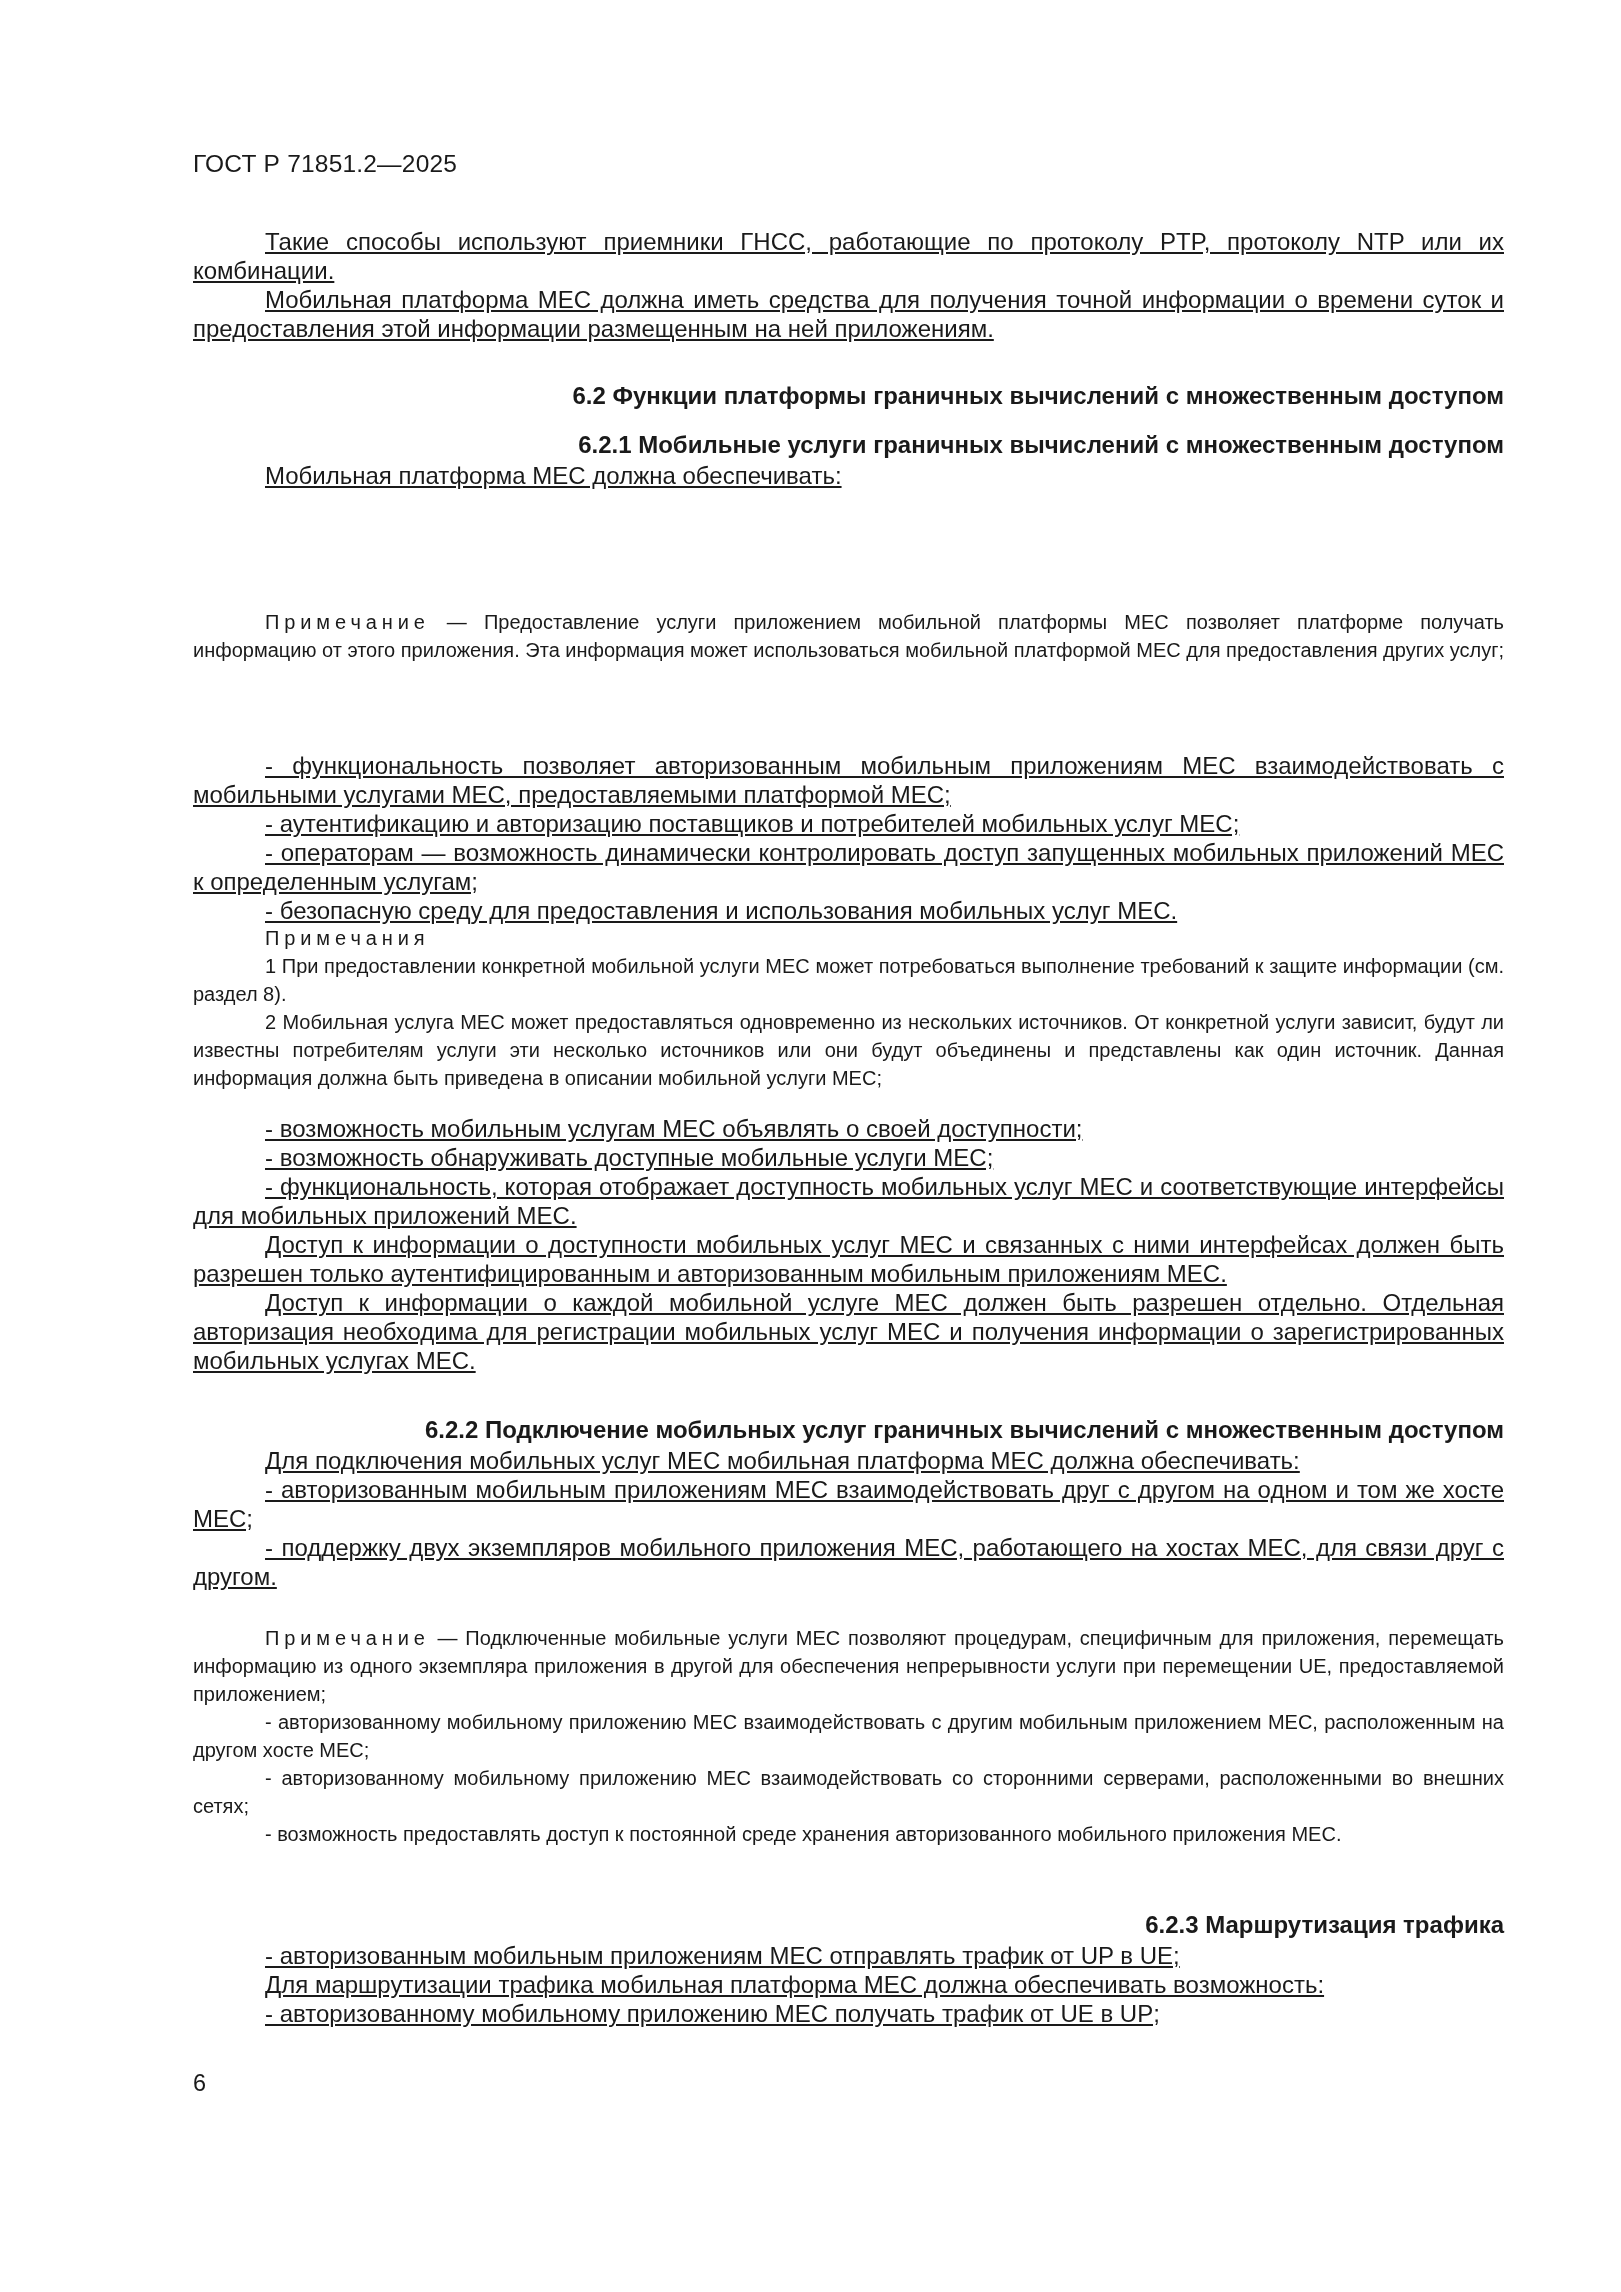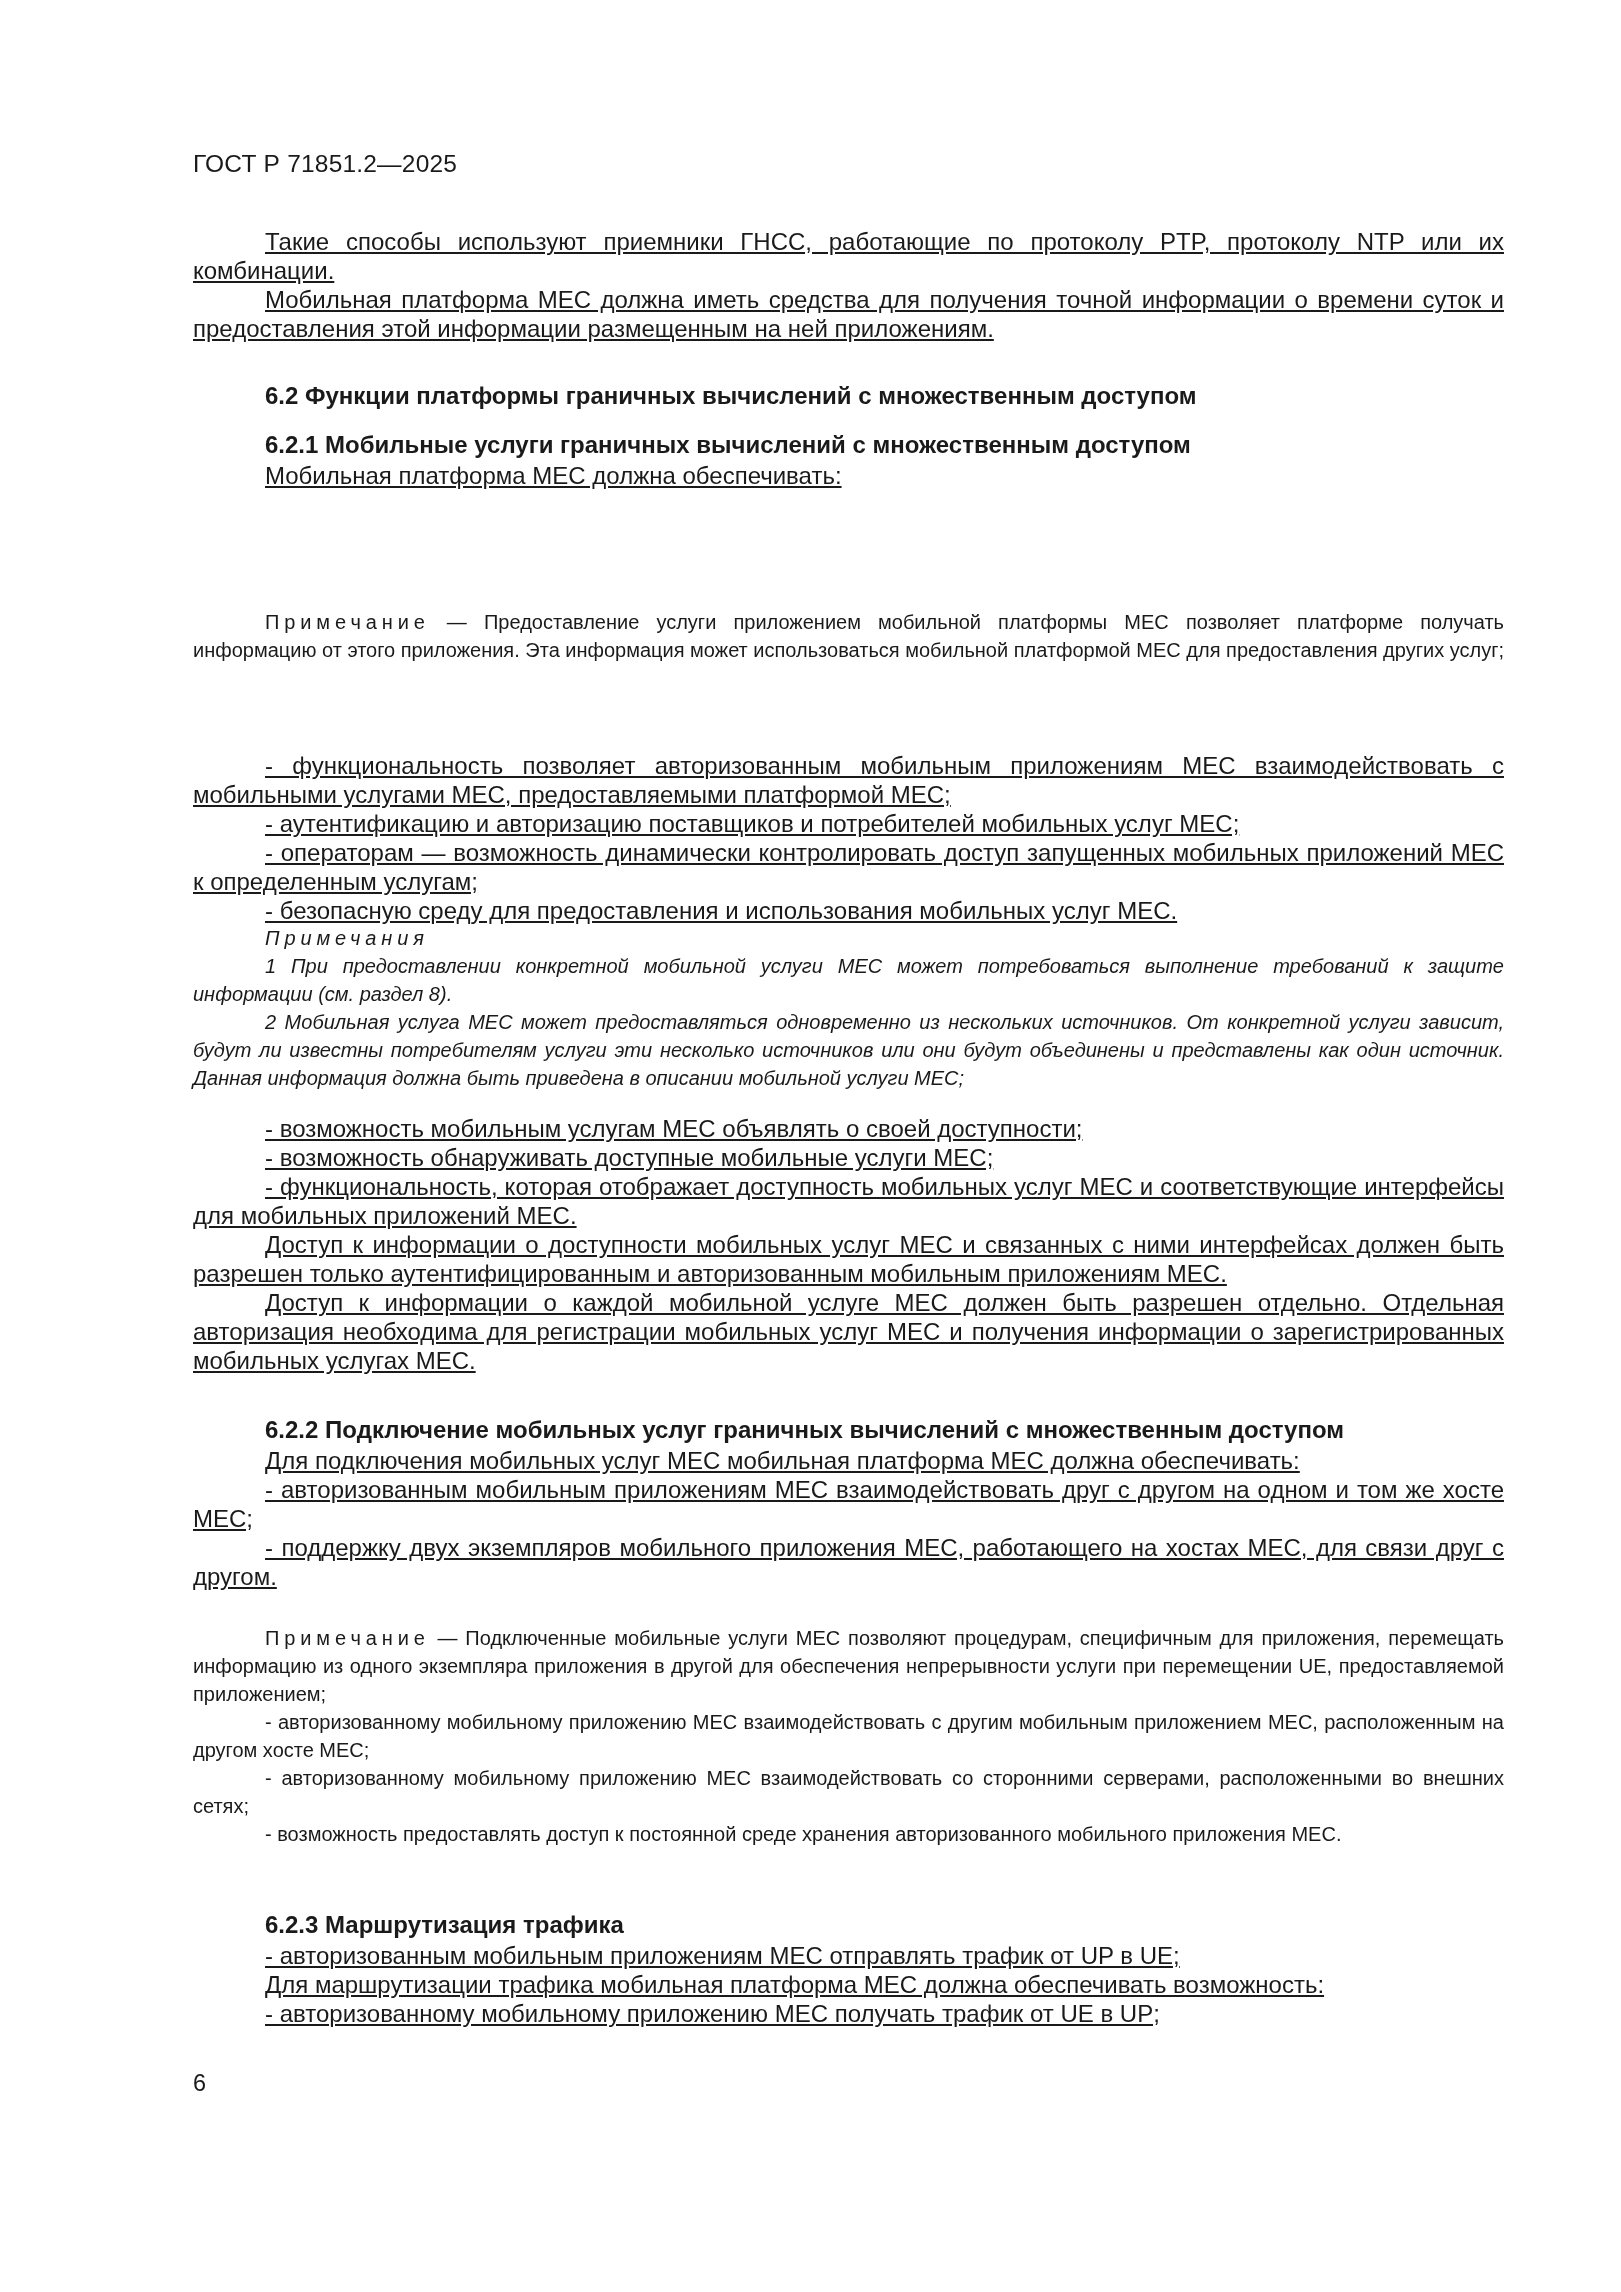--- a/index.html
+++ b/index.html
@@ -2,21 +2,21 @@
 <html><head>
 <meta charset="utf-8">
 <style>
   html, body { margin: 0; padding: 0; background: #ffffff; }
   body { width: 1621px; height: 2293px; position: relative; overflow: hidden; color: #1a1a1a; font-family: "Liberation Sans", sans-serif; }
   .page { position: absolute; left: 193px; top: 0; width: 1311px; }
   .hdr { position: absolute; left: 0; top: 150px; font-weight: normal; font-size: 24.5px; letter-spacing: 0.2px; }
   .blk { position: absolute; left: 0; width: 1311px; }
   p { margin: 0; }
   .body-p { font-size: 24px; line-height: 29px; text-align: justify; text-indent: 72px; text-decoration: underline; }
-  .head { font-size: 24px; line-height: 33px; font-weight: bold; padding-left: 72px; }
+  .head { font-size: 24px; line-height: 33px; font-weight: bold; padding-left: 72px; text-align: right; }
   .note-p { font-size: 20px; line-height: 28px; text-align: justify; text-indent: 72px; }
   .spaced { letter-spacing: 4.9px; }
   .pagenum { position: absolute; left: 0; top: 2070px; font-size: 23.5px; }
 </style>
 </head>
 <body>
 
 <div class="page">
 
   <div class="hdr">ГОСТ Р 71851.2—2025</div>
@@ -39,21 +39,21 @@
     <p class="note-p"><span class="spaced">Примечание</span><span> — Предоставление услуги приложением мобильной платформы МЕС позволяет платформе получать информацию от этого приложения. Эта информация может использоваться мобильной платформой МЕС для предоставления других услуг;</span></p>
   </div>
 
   <div class="blk" style="top:751px;">
     <p class="body-p">- функциональность позволяет авторизованным мобильным приложениям МЕС взаимодействовать с мобильными услугами МЕС, предоставляемыми платформой МЕС;</p>
     <p class="body-p">- аутентификацию и авторизацию поставщиков и потребителей мобильных услуг МЕС;</p>
     <p class="body-p">- операторам — возможность динамически контролировать доступ запущенных мобильных приложений МЕС к определенным услугам;</p>
     <p class="body-p">- безопасную среду для предоставления и использования мобильных услуг МЕС.</p>
   </div>
 
-  <div class="blk" style="top:924px;font-style:italic;">
+  <div class="blk" style="top:924px;">
     <p class="note-p"><span class="spaced">Примечания</span></p>
     <p class="note-p">1 При предоставлении конкретной мобильной услуги МЕС может потребоваться выполнение требований к защите информации (см. раздел 8).</p>
     <p class="note-p">2 Мобильная услуга МЕС может предоставляться одновременно из нескольких источников. От конкретной услуги зависит, будут ли известны потребителям услуги эти несколько источников или они будут объединены и представлены как один источник. Данная информация должна быть приведена в описании мобильной услуги МЕС;</p>
   </div>
 
   <div class="blk" style="top:1114px;">
     <p class="body-p">- возможность мобильным услугам МЕС объявлять о своей доступности;</p>
     <p class="body-p">- возможность обнаруживать доступные мобильные услуги МЕС;</p>
     <p class="body-p">- функциональность, которая отображает доступность мобильных услуг МЕС и соответствующие интерфейсы для мобильных приложений МЕС.</p>
     <p class="body-p">Доступ к информации о доступности мобильных услуг МЕС и связанных с ними интерфейсах должен быть разрешен только аутентифицированным и авторизованным мобильным приложениям МЕС.</p>

